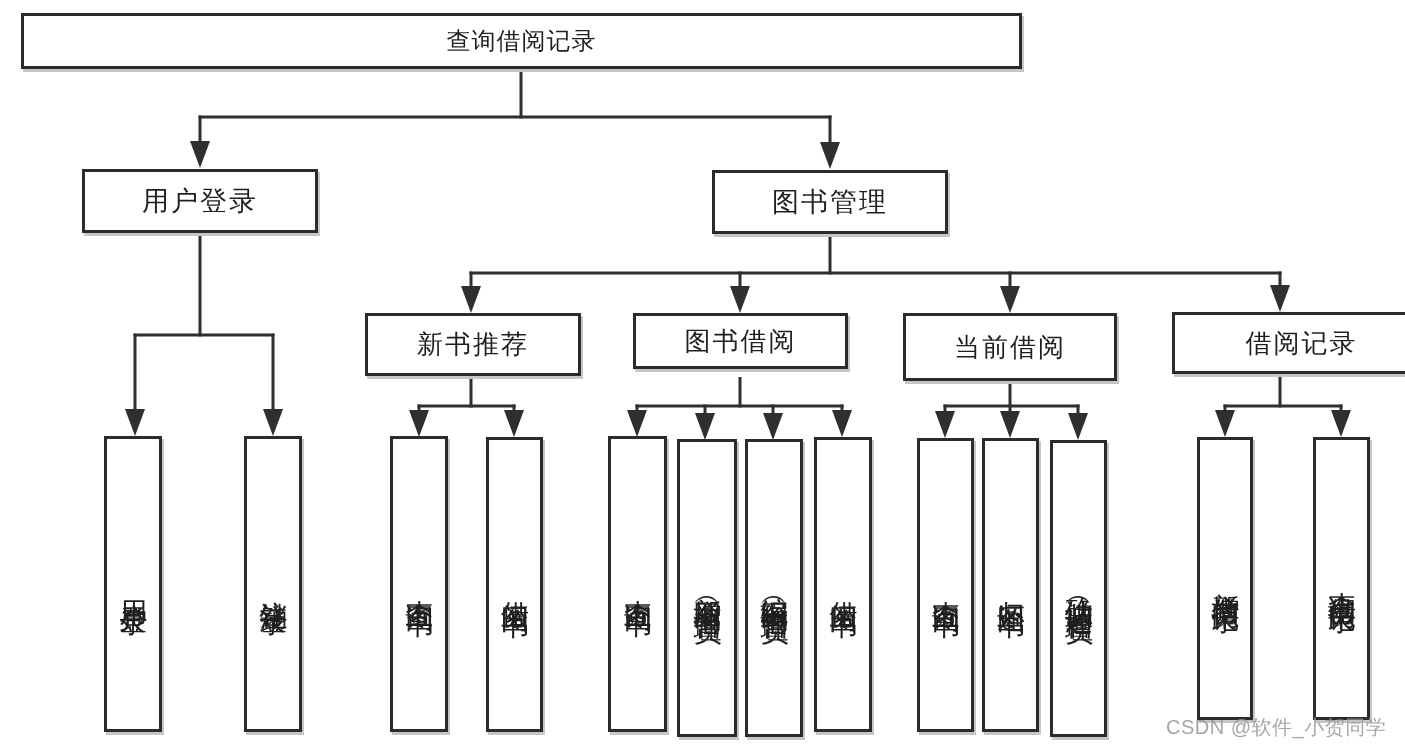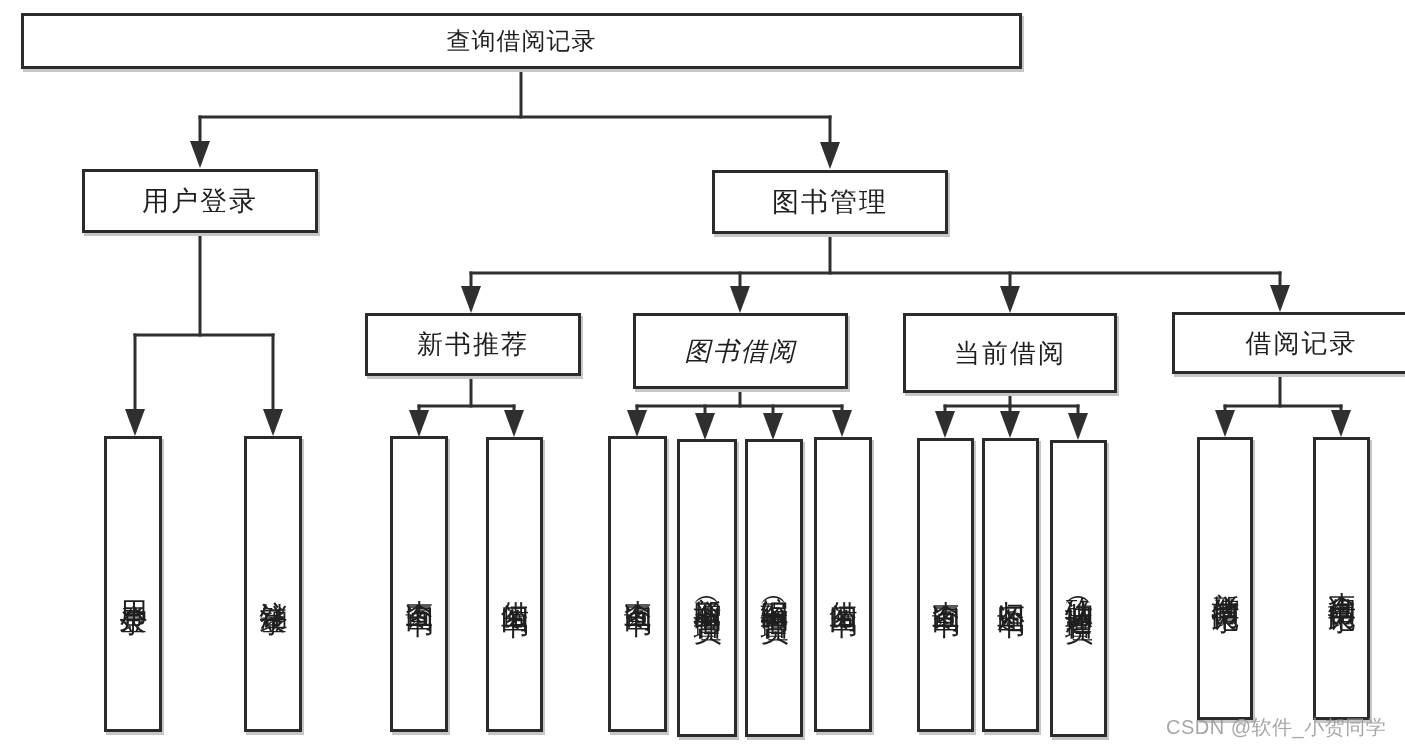--- a/index.html
+++ b/index.html
@@ -132,24 +132,24 @@
   <div class="node l2-node" style="left:82px; top:169px; width:236px; height:64px;">
     <span class="lbl">用户登录</span>
   </div>
   <div class="node l2-node" style="left:712px; top:170px; width:236px; height:64px;font-family:Liberation Mono, monospace;">
     <span class="lbl">图书管理</span>
   </div>
 
   <div class="node l3-node" style="left:365px; top:313px; width:216px; height:63px;align-items:center;">
     <span class="lbl">新书推荐</span>
   </div>
-  <div class="node l3-node" style="left:633px; top:313px; width:215px; height:76px;font-style:italic;">
+  <div class="node l3-node" style="left:633px; top:313px; width:215px; height:56px;">
     <span class="lbl">图书借阅</span>
   </div>
-  <div class="node l3-node" style="left:903px; top:313px; width:214px; height:80px;font-family:Liberation Serif, serif;">
+  <div class="node l3-node" style="left:903px; top:313px; width:214px; height:68px;font-family:Liberation Serif, serif;">
     <span class="lbl">当前借阅</span>
   </div>
   <div class="node l3-node" style="left:1172px; top:312px; width:259px; height:62px;">
     <span class="lbl">借阅记录</span>
   </div>
 
   <div class="node leaf-node" style="left:104px; top:436px; width:58px; height:296px;">
     <span class="lbl">用户登录</span>
   </div>
   <div class="node leaf-node" style="left:244px; top:436px; width:58px; height:296px;">

